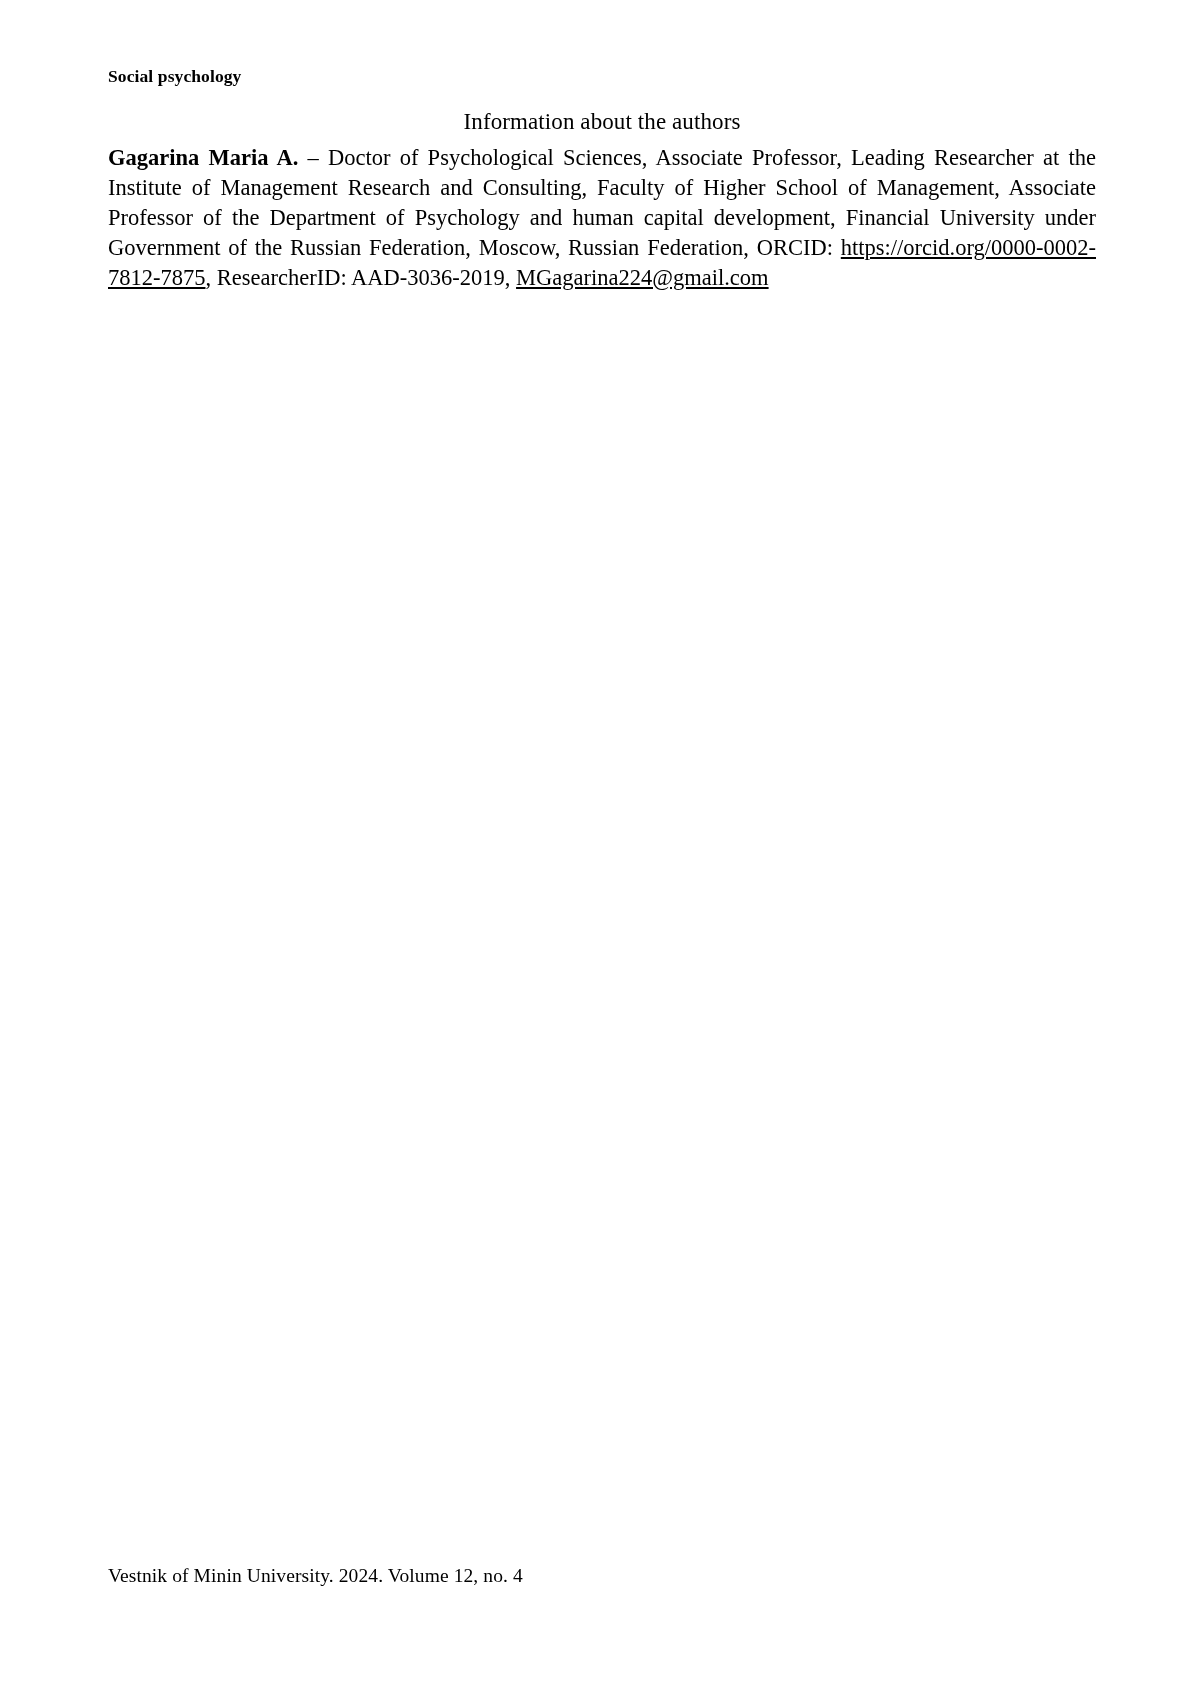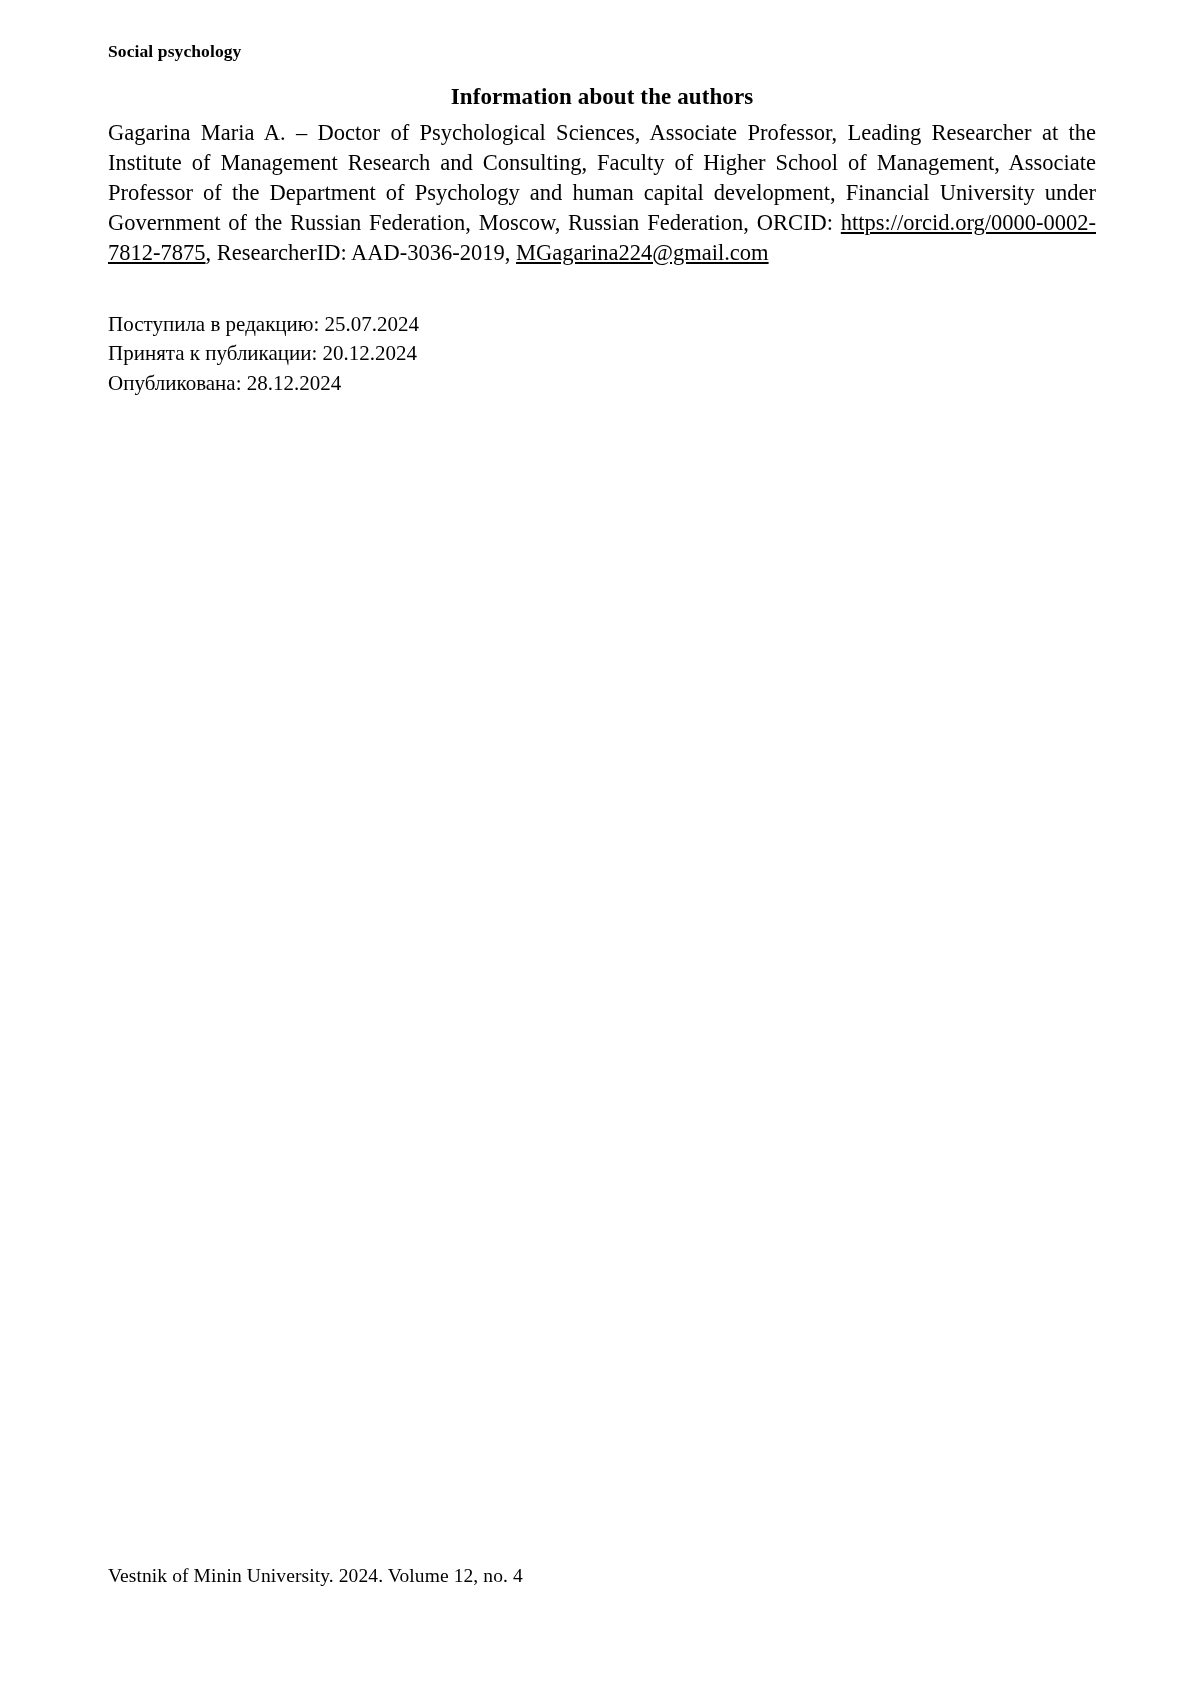--- a/index.html
+++ b/index.html
@@ -15,44 +15,44 @@
     position: relative;
     overflow: hidden;
   }
   .page {
     position: absolute;
     top: 0;
     left: 0;
     width: 1200px;
     height: 1673px;
     box-sizing: border-box;
-    padding: 41px 104px 0 108px;
+    padding: 66px 104px 0 108px;
   }
   .running-head {
     font-size: 17.5px;
     font-weight: bold;
     letter-spacing: 0.1px;
     margin: 0 0 22px 0;
   }
   .section-title {
     font-size: 23px;
-    font-weight: bold;
+    font-weight: normal;
     text-align: center;
     margin: 0 0 8px 0;
     letter-spacing: 0.1px;
   }
   .author-block {
     font-size: 22.5px;
     line-height: 1.33;
     text-align: justify;
     text-justify: inter-word;
     margin: 0;
   }
   .author-name {
-    font-weight: normal;
+    font-weight: bold;
   }
   .link {
     text-decoration: underline;
     color: #000000;
   }
   .dates {
     margin-top: 42px;
     font-size: 21px;
     line-height: 1.42;
   }
@@ -72,21 +72,16 @@
 <body>
 
 <div class="page">
 
   <div class="running-head">Social psychology</div>
 
   <h1 class="section-title">Information about the authors</h1>
 
   <p class="author-block"><span class="author-name">Gagarina Maria A.</span><span> – Doctor of Psychological Sciences, Associate Professor, Leading Researcher at the Institute of Management Research and Consulting, Faculty of Higher School of Management, Associate Professor of the Department of Psychology and human capital development, Financial University under Government of the Russian Federation, Moscow, Russian Federation, ORCID: </span><a class="link" href="#">https://orcid.org/0000-0002-7812-7875</a><span>, ResearcherID: AAD-3036-2019, </span><a class="link" href="#">MGagarina224@gmail.com</a></p>
 
-  <div class="dates">
-    <div>Поступила в редакцию: 25.07.2024</div>
-    <div>Принята к публикации: 20.12.2024</div>
-    <div>Опубликована: 28.12.2024</div>
-  </div>
 
   <div class="footer">Vestnik of Minin University. 2024. Volume 12, no. 4</div>
 
 </div>
 
 </body></html>

